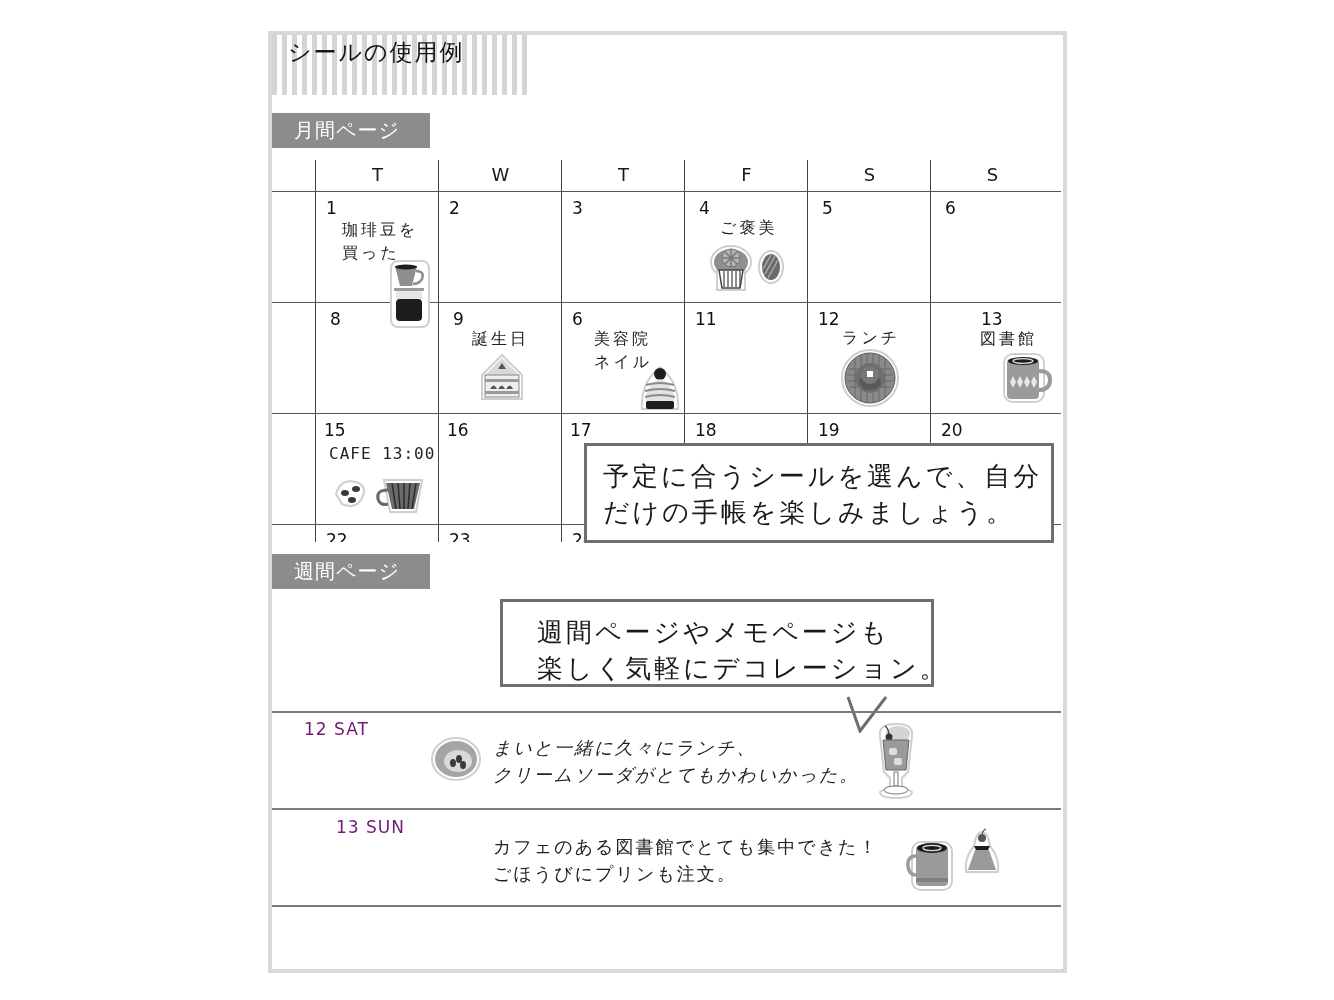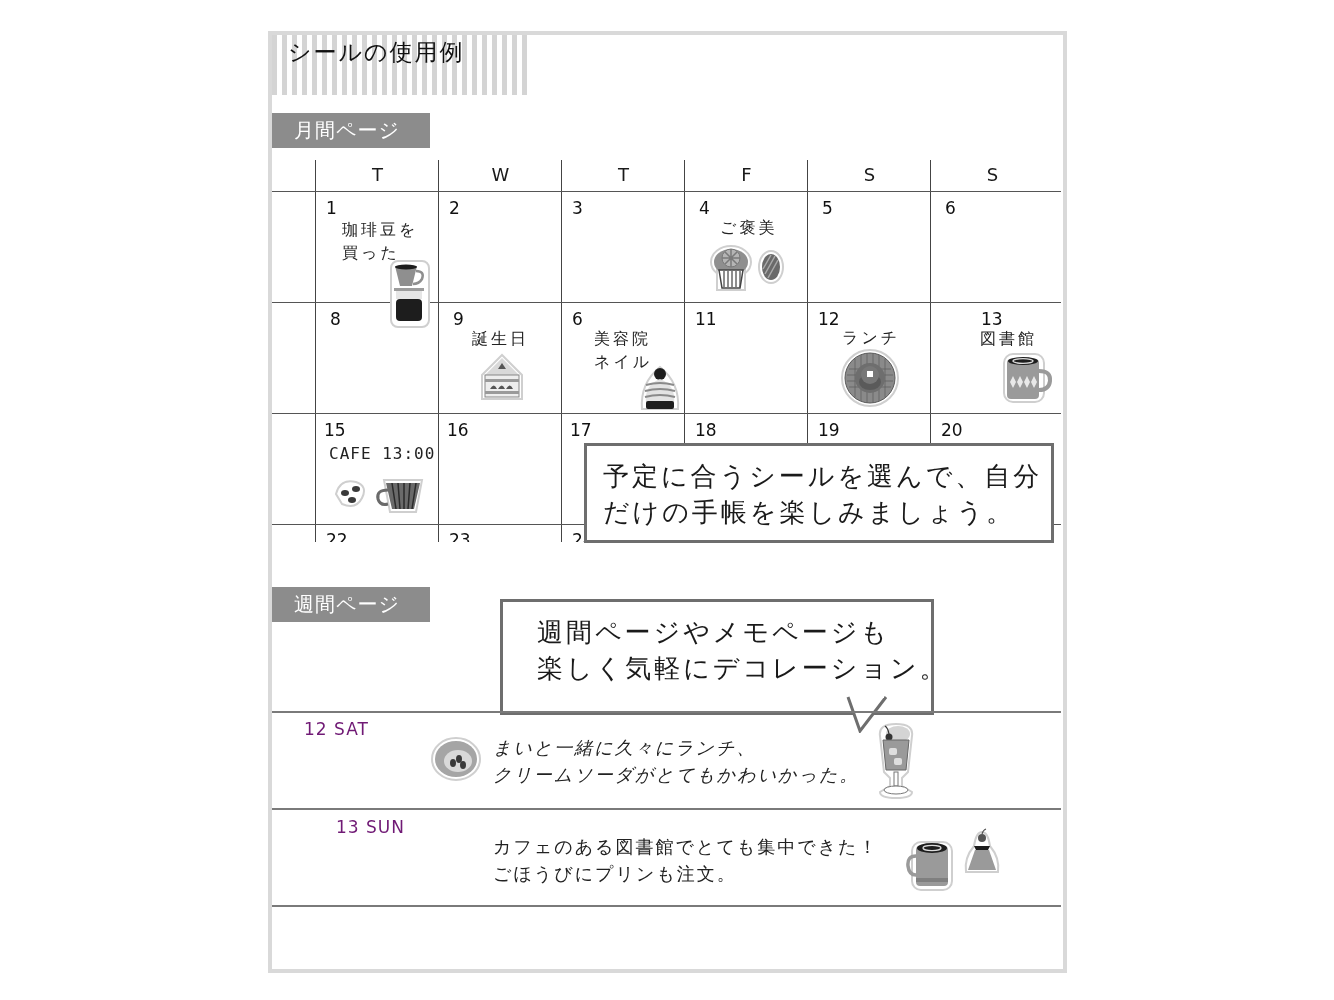--- a/index.html
+++ b/index.html
@@ -176,23 +176,23 @@
     <path d="M50 6 H88 L82 38 H56 Z" fill="#fff" stroke="#cfcfcf" stroke-width="2"></path>
     <path d="M52 9 H86 L80 35 H58 Z" fill="#6a6a6a"></path>
     <path d="M58 9 L62 35 M64 9 L66 35 M70 9 L70 35 M76 9 L74 35 M82 9 L78 35" stroke="#2a2a2a" stroke-width="1.5"></path>
     <path d="M54 16 q-12 0 -10 9 q2 7 10 5" fill="none" stroke="#6a6a6a" stroke-width="3"></path>
   </svg>
 </div>
 
 <div class="callout" style="left:584px; top:443px; width:470px; height:100px; padding:12px 0 0 16px;">予定に合うシールを選んで、自分
 だけの手帳を楽しみましょう。</div>
 
-<div class="section-label" style="top:554px;margin-top:33px;">週間ページ</div>
-
-<div class="callout" style="left:500px; top:599px; width:434px; height:116px; padding:12px 0 0 34px;">週間ページやメモページも
+<div class="section-label" style="top:554px;">週間ページ</div>
+
+<div class="callout" style="left:500px; top:599px; width:434px; height:88px; padding:12px 0 0 34px;">週間ページやメモページも
 楽しく気軽にデコレーション。</div>
 <svg style="position:absolute; left:846px; top:695px;" width="44" height="38" viewBox="0 0 44 38">
   <path d="M2 2 L14 36 L40 2" fill="#fff" stroke="#6e6e6e" stroke-width="3"></path>
   <rect x="4" y="0" width="34" height="3" fill="#fff"></rect>
 </svg>
 
 <div class="week-line" style="top:711px;"></div>
 <div class="week-line" style="top:808px;"></div>
 <div class="week-line" style="top:905px;"></div>
 

